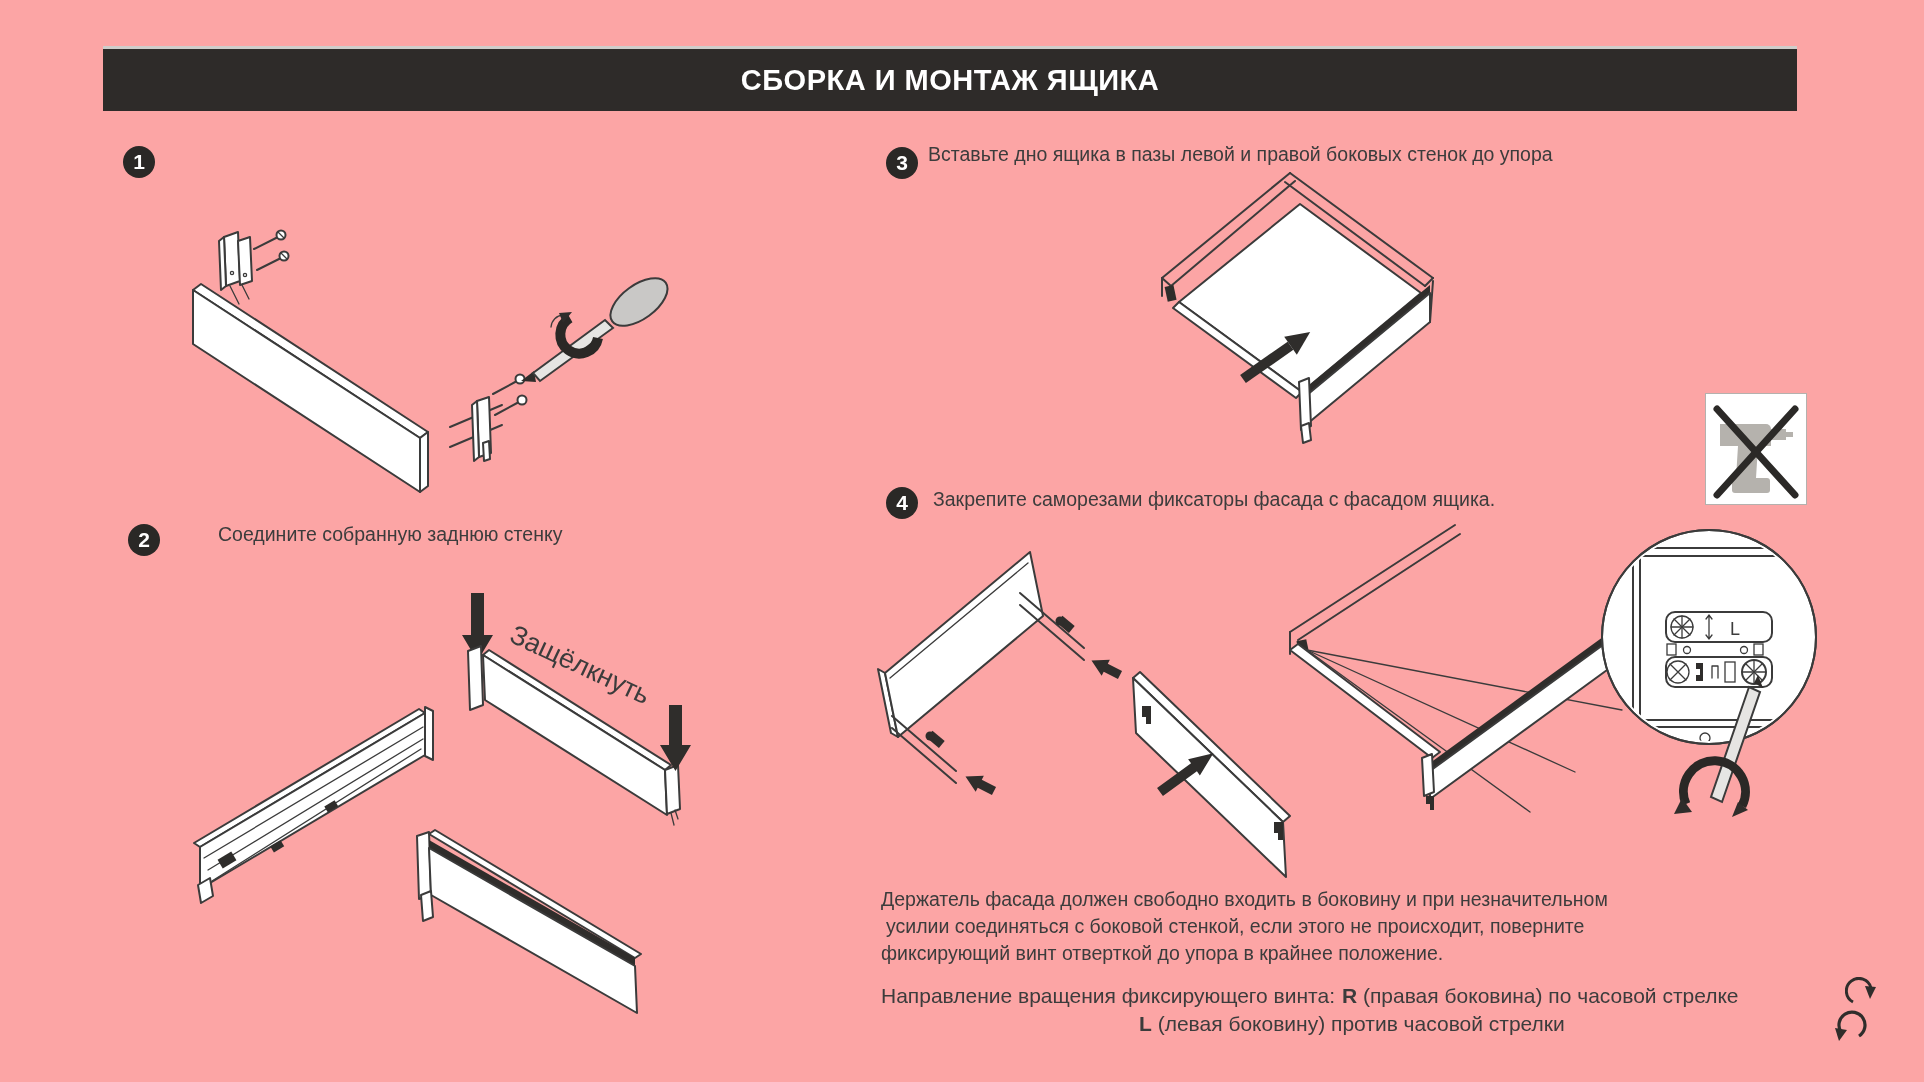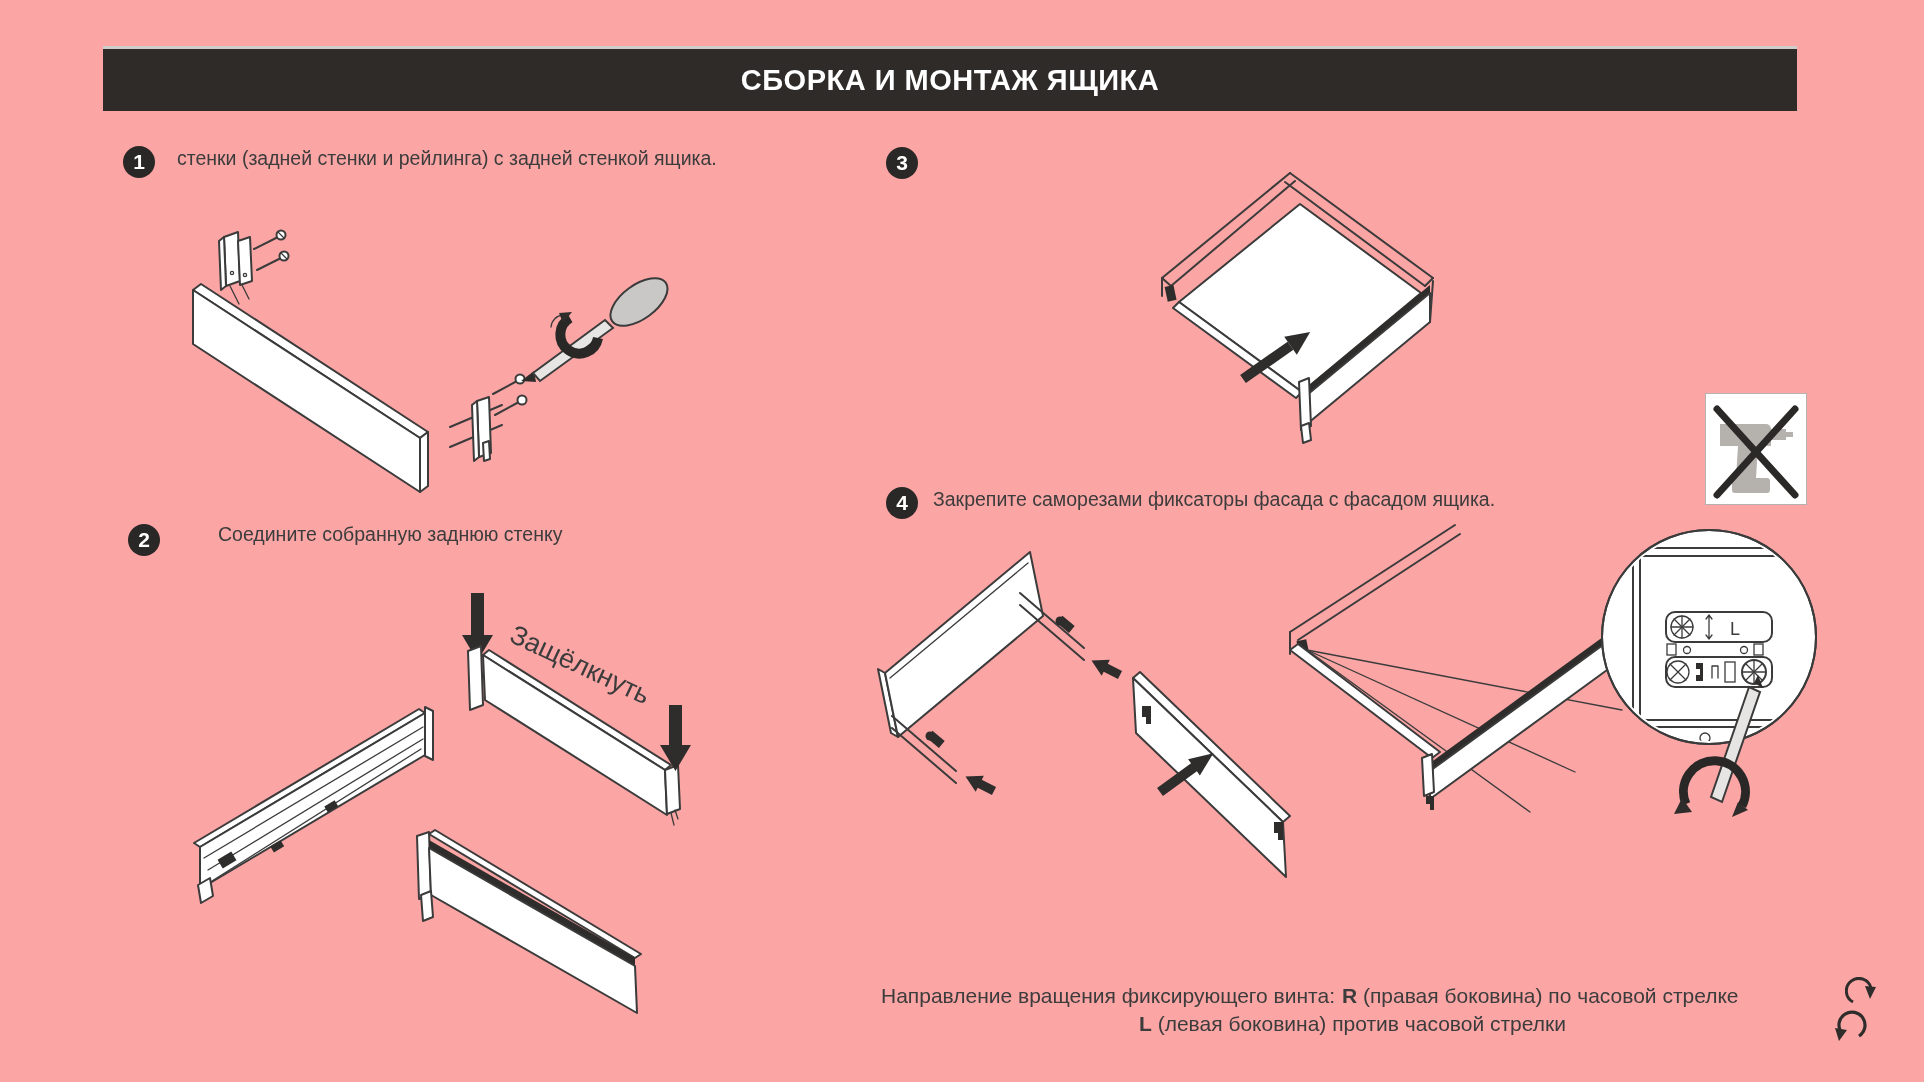--- a/index.html
+++ b/index.html
@@ -37,21 +37,20 @@
 </style>
 </head>
 <body>
 
 <div class="page">
 
   <div class="title-bar">СБОРКА И МОНТАЖ ЯЩИКА</div>
 
   <div class="badge" style="left:123px; top:146px;">1</div>
   <div class="step-text" style="left:177px; top:146px;">
-    <div>стенки (задней стенки и рейлинга) с задней стенкой ящика.</div>
   </div>
 
   <svg class="illu" style="left:150px; top:175px;" width="710" height="350" viewBox="0 0 710 350">
     <g>
       <polygon class="fc" points="43,115 51,109 278,257 270,263"></polygon>
       <polygon class="fc" points="43,115 270,263 270,317 43,169"></polygon>
       <polygon class="fc" points="270,263 278,257 278,311 270,317"></polygon>
     </g>
     <g>
       <polygon class="fc" points="74,62 88,57 90,106 76,111"></polygon>
@@ -130,20 +129,21 @@
       <polygon class="fc" points="242,281 254,277 256,340 244,344"></polygon>
       <polygon class="fc" points="254,279 260,275 466,399 460,403"></polygon>
       <polygon class="dk" points="254,285 460,403 460,411 254,293"></polygon>
       <polygon class="fc" points="254,293 460,411 462,458 256,340"></polygon>
       <polygon class="fc" points="246,340 256,336 258,362 248,366"></polygon>
     </g>
   </svg>
 
   <div class="badge" style="left:886px; top:147px;">3</div>
   <div class="step-text" style="left:928px; top:142px;">
+    <div>Вставьте дно ящика в пазы левой и правой  боковых стенок до упора</div>
   </div>
 
   <svg class="illu" style="left:985px; top:150px;" width="700" height="320" viewBox="0 0 700 320">
     <g>
       <polygon class="fc" points="194,152 315,54 436,143 317,242"></polygon>
       <polygon class="fc" points="194,152 317,242 311,248 188,158"></polygon>
     </g>
     <g>
       <line class="ln" x1="177" y1="128" x2="305" y2="23"></line>
       <line class="ln" x1="186" y1="136" x2="310" y2="31"></line>
@@ -282,26 +282,31 @@
     </g>
     <g>
       <polygon class="dk" points="884,163 893,168 888,155"></polygon>
       <polygon class="gylt" points="879,167 890,172 852,282 841,277"></polygon>
       <path d="M816,284 a31,31 0 1 1 56,2" stroke="#2a2826" stroke-width="9" fill="none"></path>
       <polygon class="dk" points="812,278 822,292 804,294"></polygon>
       <polygon class="dk" points="868,282 878,290 862,297"></polygon>
     </g>
   </svg>
 
+  <div class="notes" style="left:881px; top:886px;">
+    <div>Держатель фасада должен свободно входить в боковину и при  незначительном</div>
+    <div style="padding-left:5px;">усилии соединяться с боковой стенкой, если этого  не происходит, поверните</div>
+    <div>фиксирующий винт отверткой до упора  в крайнее положение.</div>
+  </div>
 
   <div class="rot-line" style="left:881px; top:984px;">
     <span>Направление вращения фиксирующего винта:</span><span class="b" style="margin-left:7px;">R</span><span> (правая боковина) по часовой стрелке</span>
   </div>
   <div class="rot-line" style="left:1139px; top:1012px;">
-    <span class="b">L</span><span> (левая боковина) против часовой стрелки</span>
+    <span class="b">L</span><span> (левая боковину) против часовой стрелки</span>
   </div>
 
   <svg class="illu" style="left:1845px; top:977px;" width="34" height="32" viewBox="0 0 34 32">
     <path d="M8,25 A12.5,12.5 0 1 1 26,11" stroke="#2f2d2b" stroke-width="3" fill="none"></path>
     <polygon points="20,9 31,10 25,22" fill="#2f2d2b"></polygon>
   </svg>
   <svg class="illu" style="left:1832px; top:1005px;" width="36" height="38" viewBox="0 0 36 38">
     <path d="M27,31 A13,13 0 1 0 9,27" stroke="#2f2d2b" stroke-width="3.2" fill="none"></path>
     <polygon points="3,23 15,25 7,36" fill="#2f2d2b"></polygon>
   </svg>

